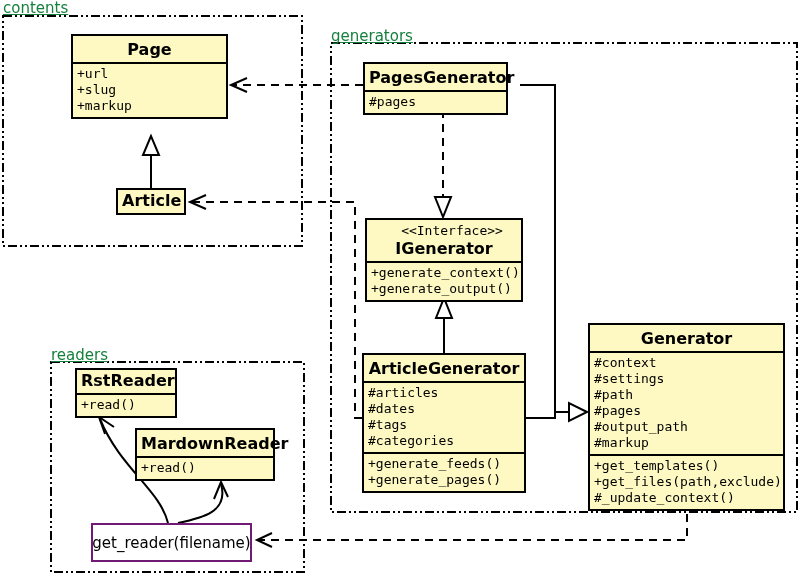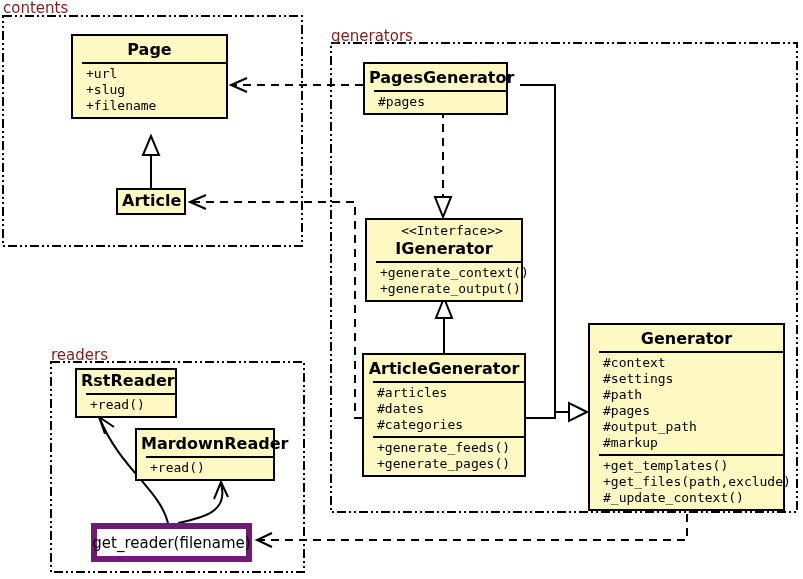--- a/index.html
+++ b/index.html
@@ -2,40 +2,40 @@
 <html><head>
 <meta charset="utf-8">
 <style>
   html,body { margin:0; padding:0; background:#ffffff; }
   .canvas {
     position:relative; width:803px; height:579px; background:#ffffff;
     font-family:"DejaVu Sans", sans-serif; color:#000; overflow:hidden;
   }
   svg.layer { position:absolute; left:0; top:0; z-index:1; }
   .pkg-label {
-    position:absolute; z-index:3; font:15px "DejaVu Sans", sans-serif; color:#7f1d1d;
-    line-height:16px; white-space:pre;
+    position:absolute; z-index:3; font:15px "DejaVu Sans", sans-serif; color:#15803d;
+    line-height:16px; white-space:pre;text-decoration:underline;
   }
   .uml-class {
     position:absolute; z-index:2; background:#fef9c3; border:2px solid #000;
     box-sizing:border-box;
   }
   .uml-title {
     font:bold 16px "DejaVu Sans", sans-serif; text-align:center;
     padding:4px 4px 3px 4px; white-space:nowrap;
   }
   .uml-stereotype {
     font:13px "DejaVu Sans Mono", monospace; text-align:center;
     padding:3px 4px 0 20px; white-space:nowrap;
   }
   .uml-title.tight { padding-top:1px; }
-  .compartment { border-top:2px solid #000; padding:2px 4px 3px 4px;margin-left:9px; }
+  .compartment { border-top:2px solid #000; padding:2px 4px 3px 4px; }
   .member { font:13px/16px "DejaVu Sans Mono", monospace; white-space:pre; }
   .plain-box {
-    position:absolute; z-index:2; background:#ffffff; border:6px solid #701a75;
+    position:absolute; z-index:2; background:#ffffff; border:2px solid #701a75;
     box-sizing:border-box; display:flex; align-items:center; justify-content:center;
     font:15px "DejaVu Sans", sans-serif; white-space:nowrap;
   }
 </style>
 </head>
 <body>
 
 <div class="canvas">
 
   <svg class="layer" width="803" height="579" viewBox="0 0 803 579">
@@ -75,21 +75,21 @@
 
   <div class="pkg-label" style="left:3px; top:0px;">contents</div>
   <div class="pkg-label" style="left:331px; top:28px;">generators</div>
   <div class="pkg-label" style="left:51px; top:347px;">readers</div>
 
   <div class="uml-class" style="left:71px; top:34px; width:157px;">
     <div class="uml-title">Page</div>
     <div class="compartment">
       <div class="member">+url</div>
       <div class="member">+slug</div>
-      <div class="member">+filename</div>
+      <div class="member">+markup</div>
     </div>
   </div>
 
   <div class="uml-class" style="left:116px; top:188px; width:70px;">
     <div class="uml-title tight">Article</div>
   </div>
 
   <div class="uml-class" style="left:363px; top:62px; width:145px;">
     <div class="uml-title">PagesGenerator</div>
     <div class="compartment">
@@ -104,20 +104,21 @@
       <div class="member">+generate_context()</div>
       <div class="member">+generate_output()</div>
     </div>
   </div>
 
   <div class="uml-class" style="left:362px; top:353px; width:164px;">
     <div class="uml-title">ArticleGenerator</div>
     <div class="compartment">
       <div class="member">#articles</div>
       <div class="member">#dates</div>
+      <div class="member">#tags</div>
       <div class="member">#categories</div>
     </div>
     <div class="compartment">
       <div class="member">+generate_feeds()</div>
       <div class="member">+generate_pages()</div>
     </div>
   </div>
 
   <div class="uml-class" style="left:588px; top:323px; width:197px;">
     <div class="uml-title">Generator</div>

